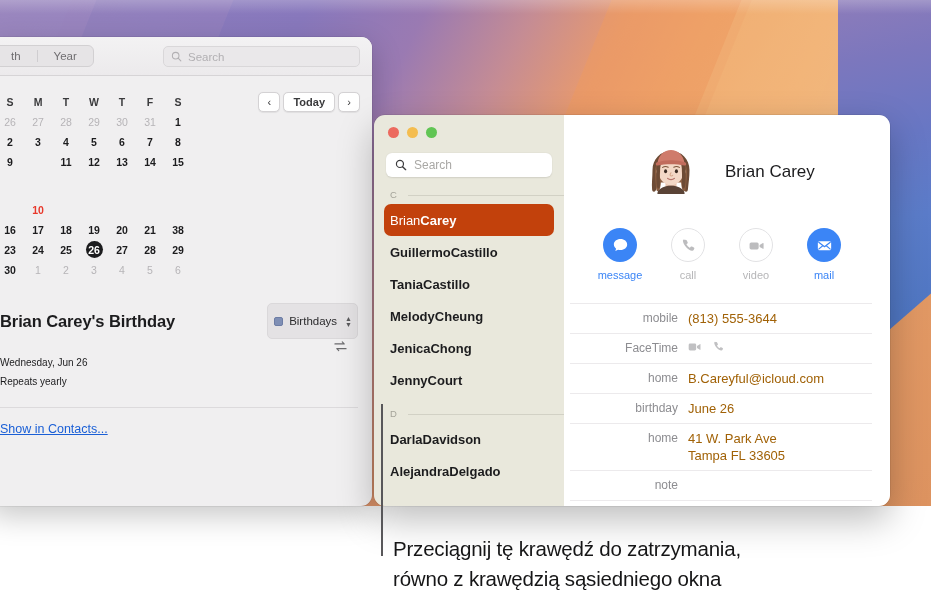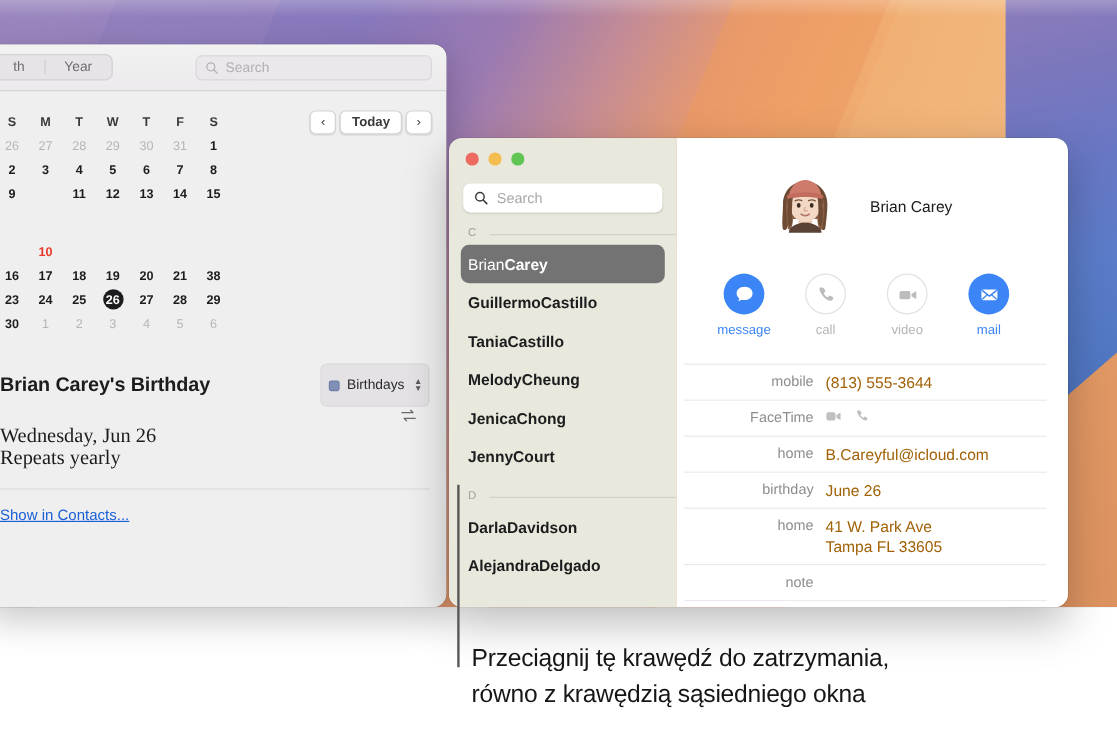--- a/index.html
+++ b/index.html
@@ -148,21 +148,21 @@
     background:#e4e2e4; border-radius:5px;
     height:36px; padding:0 5px 0 6px;
     border:.5px solid #dad8da;
   }
   .cal-swatch{ width:9px; height:9px; border-radius:2px; background:#7f8fb5; border:.5px solid #6d7da5;}
   .cal-picker .lbl{ font-size:11.5px; color:#2b2b2d; }
   .stepper{ display:flex; flex-direction:column; gap:1px; margin-left:2px;}
   .stepper i{ font-style:normal; font-size:7px; line-height:5px; color:#5a5a5c;}
 
   .evt-meta{ margin:14px 0 0 12px; }
-  .evt-meta div{ font-size:17px; color:#1c1c1e; line-height:19px;font-family:Liberation Serif, serif; }
+  .evt-meta div{ font-size:10px; color:#1c1c1e; line-height:19px; }
   .repeat-ico{
     position:absolute; right:24px; top:303px;
     font-size:13px; color:#6b6b6d;
   }
   .hr{ height:.5px; background:#dcdadc; margin:16px 14px 0 12px;}
   .link{
     margin:14px 0 0 12px; font-size:12.5px; color:#1a5fd6;
     text-decoration:underline; display:inline-block;
   }
 
@@ -198,36 +198,36 @@
   }
   .sect .rule{
     position:absolute; left:18px; right:-150px; top:6px; height:.5px; background:#d2d1c5;
   }
   .c-item{
     height:32px; margin:0 10px; padding-left:6px;
     display:flex; align-items:center;
     font-size:13px; color:#1c1c1e;
     border-radius:7px;
   }
-  .c-item.sel{ background:#737373; color:#fff;}
+  .c-item.sel{ background:#c2410c; color:#fff;}
   .c-item b{ font-weight:700; }
   .c-item .fn{ font-weight:700; }
   .c-item.sel .fn{ font-weight:400; }
 
   #c-detail{
     flex:1; background:#ffffff; position:relative;
   }
   .avatar-row{
     display:flex; align-items:center; gap:22px;
     padding:25px 0 0 75px;
   }
   .avatar{
     width:64px; height:64px; position:relative;
   }
-  .contact-name{ font-size:13px; color:#1c1c1e; }
+  .contact-name{ font-size:17px; color:#1c1c1e; }
 
   .actions{
     display:flex; gap:0; padding:24px 0 0 22px;
   }
   .act{ width:68px; display:flex; flex-direction:column; align-items:center; gap:7px;}
   .act .circ{
     width:34px; height:34px; border-radius:50%;
     display:flex; align-items:center; justify-content:center;
   }
   .act.on .circ{ background:#3b85f6;}

